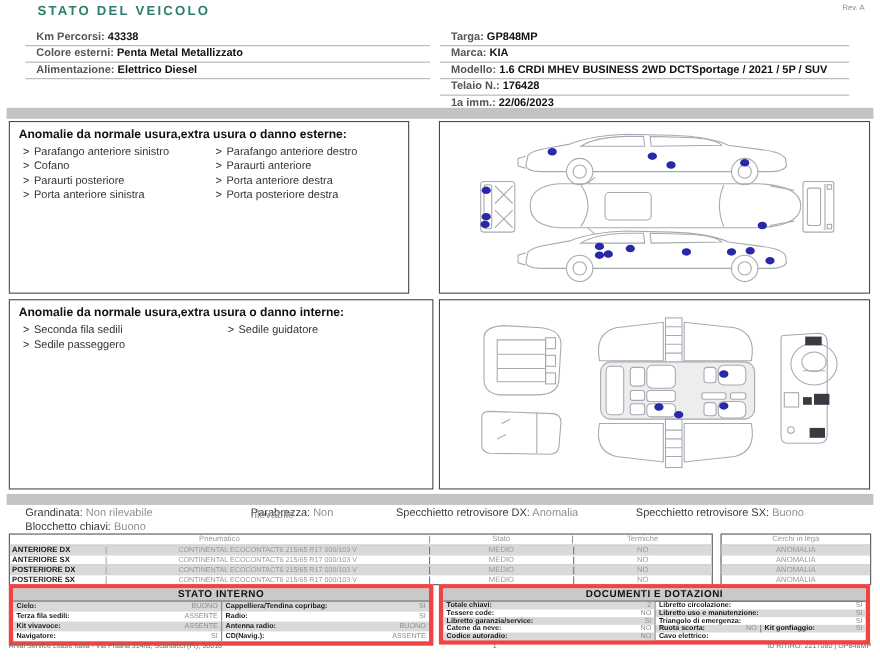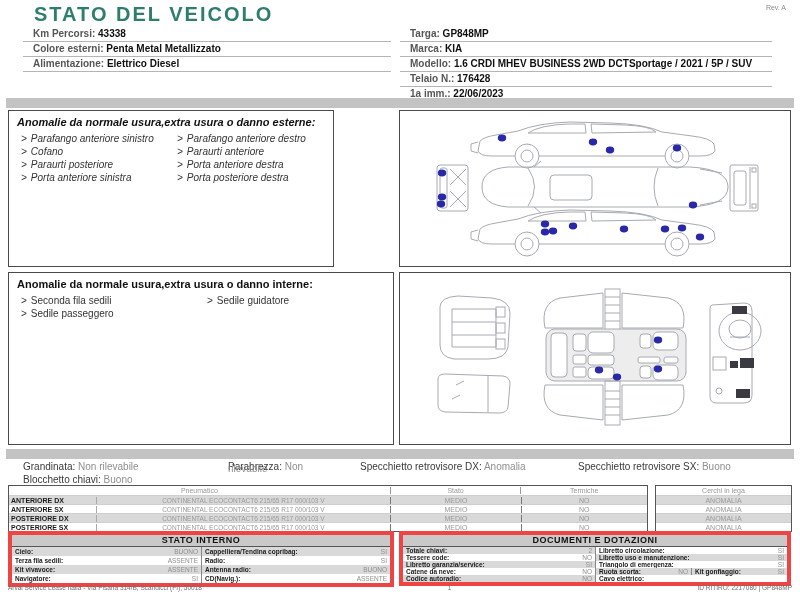--- a/index.html
+++ b/index.html
@@ -1,36 +1,36 @@
 <!DOCTYPE html>
 <html><head>
 <meta charset="utf-8">
 <style>
   html,body{margin:0;padding:0;}
   body{
     width:800px;height:600px;position:relative;background:#ffffff;
     font-family:"Liberation Sans", sans-serif;overflow:hidden;
   }
   
-  .title{position:absolute;left:34px;top:3px;font-size:20px;font-weight:bold;
+  .title{position:absolute;left:34px;top:3px;font-size:12px;font-weight:bold;
          color:#2e7d6e;letter-spacing:2px;}
   .rev{position:absolute;right:14px;top:4px;font-size:7px;color:#8a8a8a;}
   .info-col{position:absolute;top:27px;font-size:10px;}
   .info-left{left:23px;width:368px;}
   .info-right{left:400px;width:372px;}
   .info-row{border-bottom:1px solid #b5b5b5;padding:1px 0 1px 10px;line-height:12px;}
   .info-row .lbl{color:#555;font-weight:bold;}
   .info-row .val{color:#101010;font-weight:bold;text-align:center;}
   
   .band{position:absolute;left:6px;width:788px;height:10px;background:#c3c3c3;}
   .band1{top:98px;}
   .band2{top:449px;}
   
   .panel{position:absolute;border:1px solid #4a4a4a;background:#fff;box-sizing:border-box;}
-  .panel-ext-list{left:8px;top:110px;width:326px;height:157px;font-style:italic;}
+  .panel-ext-list{left:8px;top:110px;width:364px;height:157px;}
   .panel-ext-diagram{left:399px;top:110px;width:392px;height:157px;}
   .panel-int-list{left:8px;top:272px;width:386px;height:173px;}
   .panel-int-diagram{left:399px;top:272px;width:392px;height:173px;}
   .panel h3{margin:0;padding:5px 8px 4px;font-size:11px;color:#111;font-weight:bold;}
   .items{display:flex;padding:0 6px;}
   .items .col{width:50%;}
   .item{font-size:10px;color:#333;line-height:13px;white-space:nowrap;}
   .item .b{margin:0 4px 0 6px;}
   .panel svg{display:block;}
   

